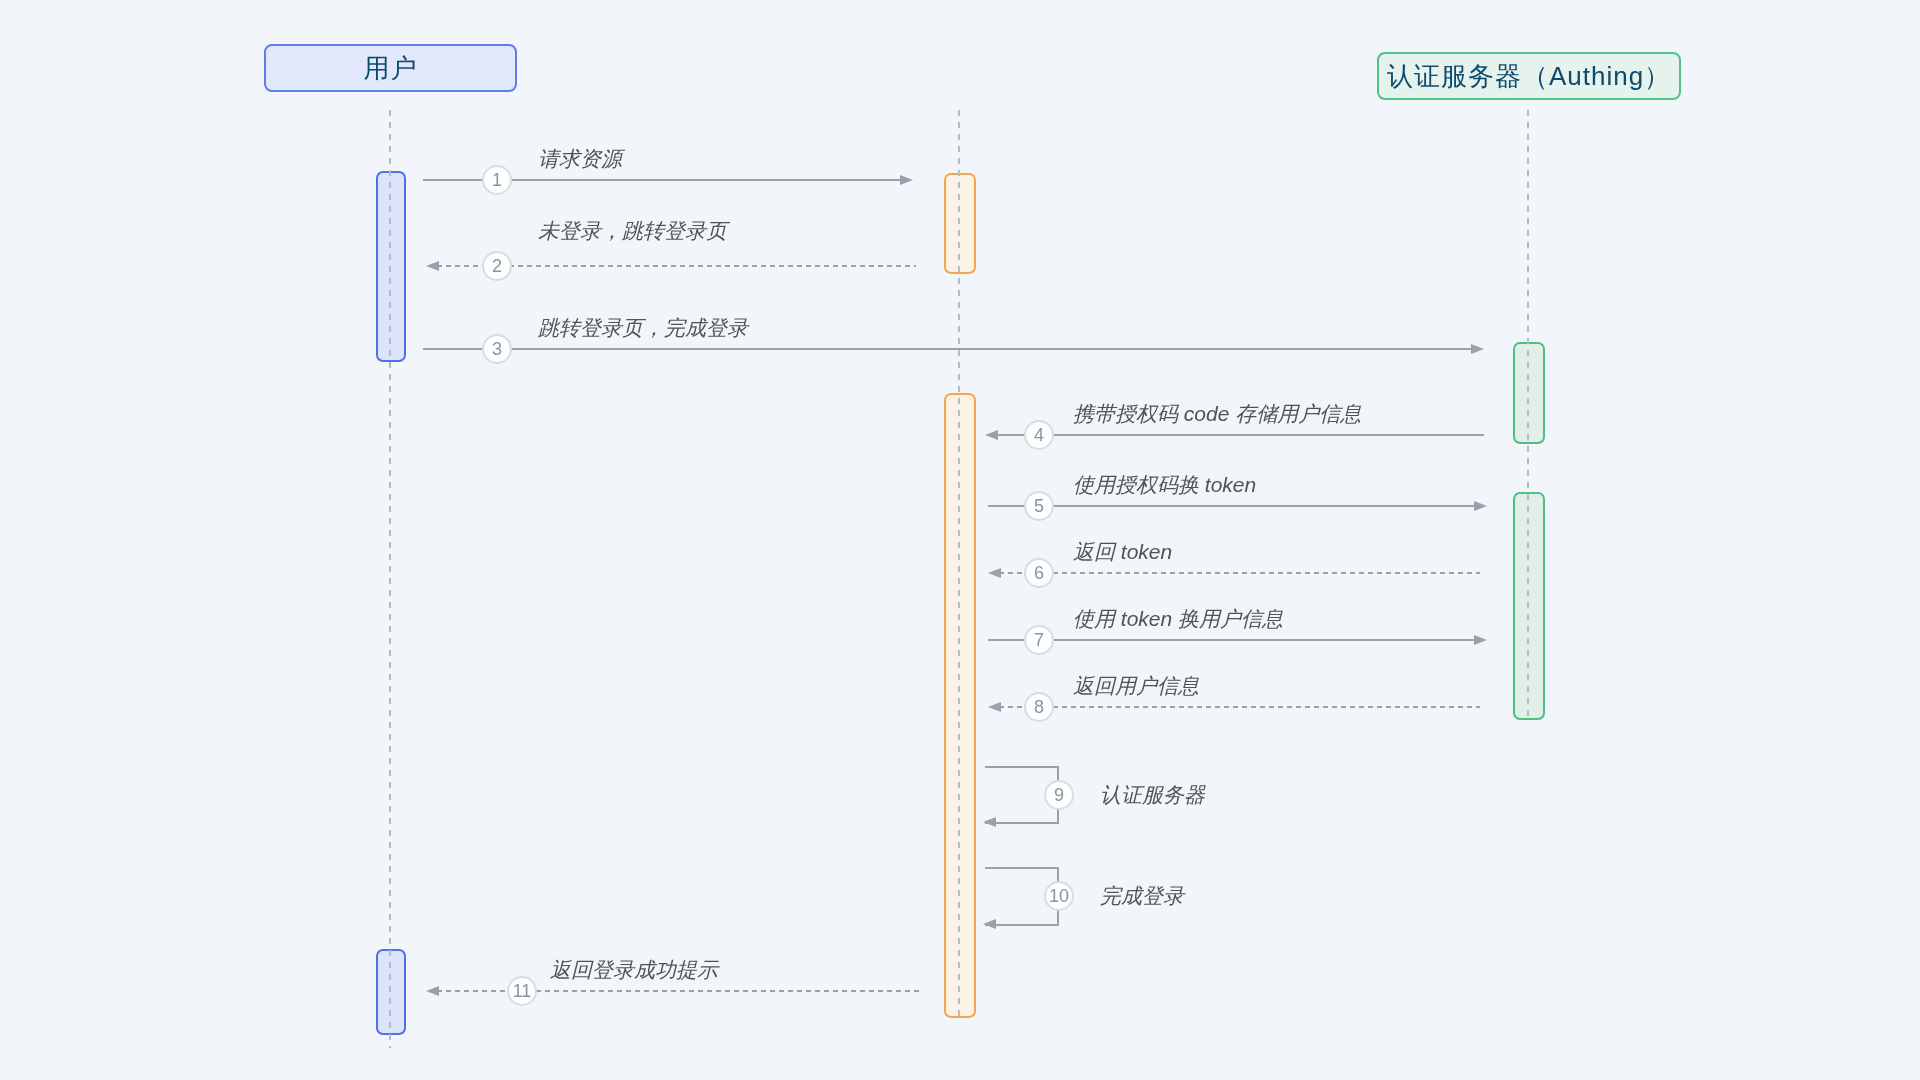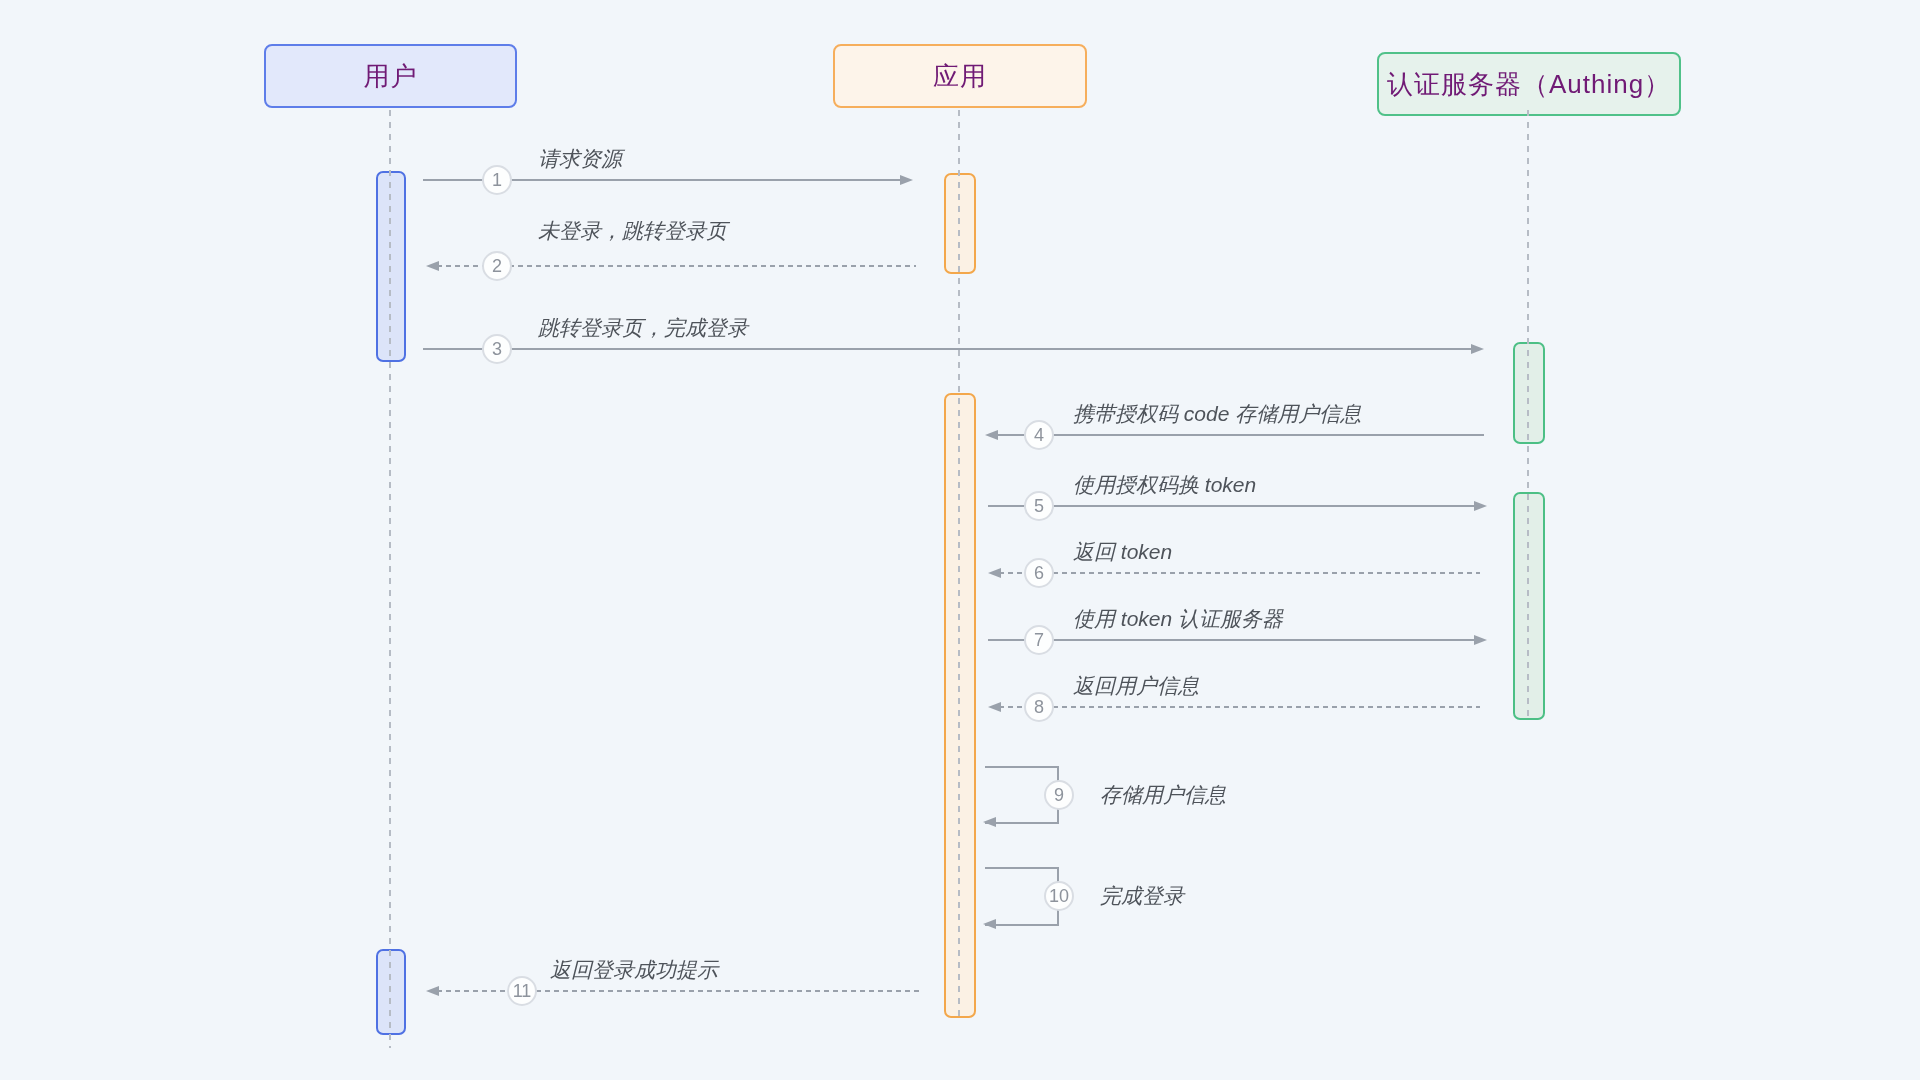--- a/index.html
+++ b/index.html
@@ -5,24 +5,24 @@
   html,body{margin:0;padding:0;}
   body{
     width:1920px;height:1080px;
     background:#f2f6fa;
     font-family:"Liberation Sans","DejaVu Sans",sans-serif;
     overflow:hidden;
   }
   #canvas{position:relative;width:1920px;height:1080px;background:#f2f6fa;}
 
   .participant{
-    position:absolute;top:44px;height:64px;
+    position:absolute;top:44px;height:48px;
     border-radius:8px;border:2px solid #888;
     display:flex;align-items:center;justify-content:center;
-    font-size:26px;color:#701a75;letter-spacing:1px;
+    font-size:26px;color:#0c4a6e;letter-spacing:1px;
     box-sizing:border-box;z-index:2;
   }
   .lifeline{
     position:absolute;width:2px;z-index:4;
     background:repeating-linear-gradient(180deg,#b6bcc5 0 6px,transparent 6px 12px);
   }
   .actbar{
     position:absolute;border-radius:7px;border:2px solid;
     box-sizing:border-box;z-index:3;
   }
@@ -57,23 +57,20 @@
   }
 </style>
 </head>
 <body>
 
 <div id="canvas" style="background: rgb(242, 246, 250);">
     <div class="participant" style="left: 264px; width: 253px; background: rgb(226, 232, 251); border-color: rgb(94, 125, 233);">
       <span>用户</span>
     </div>
     <div class="lifeline" style="left: 389px; top: 110px; height: 938px;"></div>
-    <div class="participant" style="left: 833px; width: 254px; background: rgb(253, 244, 234); border-color: rgb(246, 174, 92);">
-      <span>应用</span>
-    </div>
     <div class="lifeline" style="left: 958px; top: 110px; height: 908px;"></div>
     <div class="participant" style="left: 1377px; width: 304px; background: rgb(230, 242, 236); border-color: rgb(80, 193, 137); margin-top: 8px;">
       <span>认证服务器（Authing）</span>
     </div>
     <div class="lifeline" style="left: 1527px; top: 110px; height: 611px;"></div>
     <div class="actbar" style="left: 376px; top: 171px; width: 30px; height: 191px; background: rgb(220, 228, 249); border-color: rgb(79, 113, 227);"></div>
     <div class="actbar" style="left: 376px; top: 949px; width: 30px; height: 86px; background: rgb(220, 228, 249); border-color: rgb(79, 113, 227);"></div>
     <div class="actbar" style="left: 944px; top: 173px; width: 32px; height: 101px; background: rgb(251, 241, 228); border-color: rgb(243, 167, 75);"></div>
     <div class="actbar" style="left: 944px; top: 393px; width: 32px; height: 625px; background: rgb(251, 241, 228); border-color: rgb(243, 167, 75);"></div>
     <div class="actbar" style="left: 1513px; top: 342px; width: 32px; height: 102px; background: rgb(226, 239, 232); border-color: rgb(76, 191, 133);"></div>
@@ -98,29 +95,29 @@
     <div class="arrow-right" style="left: 1474px; top: 501px;"></div>
     <div class="num-badge" style="left: 1024px; top: 491px;">5</div>
     <div class="msg-label" style="left: 1073px; top: 473px;">使用授权码换 token</div>
     <div class="msg-line-dashed" style="left: 999px; top: 572px; width: 481px;"></div>
     <div class="arrow-left" style="left: 988px; top: 568px;"></div>
     <div class="num-badge" style="left: 1024px; top: 558px;">6</div>
     <div class="msg-label" style="left: 1073px; top: 540px;">返回 token</div>
     <div class="msg-line-solid" style="left: 988px; top: 639px; width: 488px;"></div>
     <div class="arrow-right" style="left: 1474px; top: 635px;"></div>
     <div class="num-badge" style="left: 1024px; top: 625px;">7</div>
-    <div class="msg-label" style="left: 1073px; top: 607px;">使用 token 认证服务器</div>
+    <div class="msg-label" style="left: 1073px; top: 607px;">使用 token 换用户信息</div>
     <div class="msg-line-dashed" style="left: 999px; top: 706px; width: 481px;"></div>
     <div class="arrow-left" style="left: 988px; top: 702px;"></div>
     <div class="num-badge" style="left: 1024px; top: 692px;">8</div>
     <div class="msg-label" style="left: 1073px; top: 674px;">返回用户信息</div>
     <div class="self-loop" style="left: 985px; top: 766px; width: 72px; height: 54px;"></div>
     <div class="arrow-left" style="left: 983px; top: 817px;"></div>
     <div class="num-badge" style="left: 1044px; top: 780px;">9</div>
-    <div class="msg-label" style="left: 1100px; top: 783px;">存储用户信息</div>
+    <div class="msg-label" style="left: 1100px; top: 783px;">认证服务器</div>
     <div class="self-loop" style="left: 985px; top: 867px; width: 72px; height: 55px;"></div>
     <div class="arrow-left" style="left: 983px; top: 919px;"></div>
     <div class="num-badge" style="left: 1044px; top: 881px;">10</div>
     <div class="msg-label" style="left: 1100px; top: 884px;">完成登录</div>
     <div class="msg-line-dashed" style="left: 437px; top: 990px; width: 486px;"></div>
     <div class="arrow-left" style="left: 426px; top: 986px;"></div>
     <div class="num-badge" style="left: 507px; top: 976px;">11</div>
     <div class="msg-label" style="left: 550px; top: 958px;">返回登录成功提示</div>
   </div>
 

